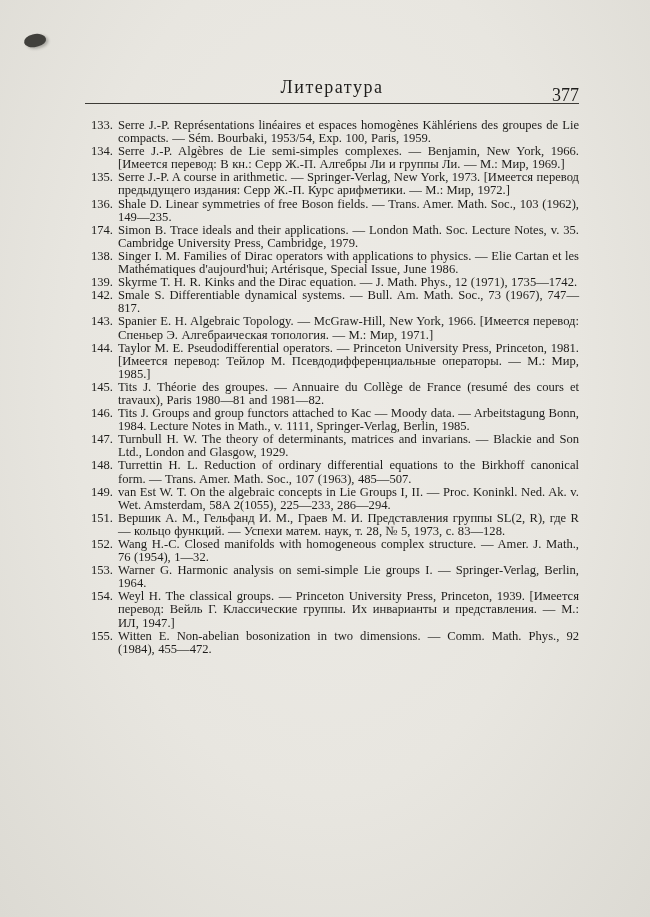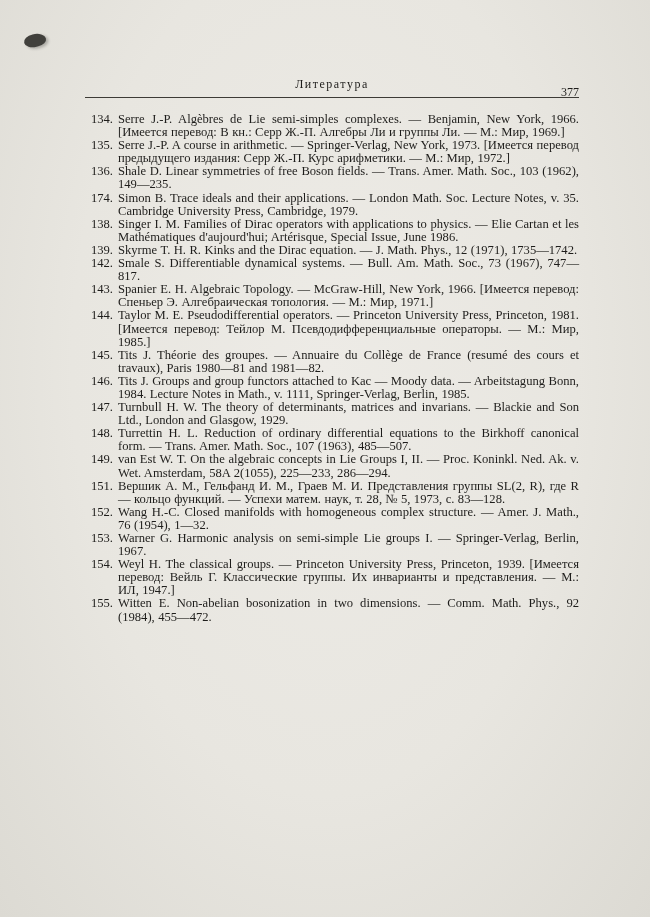--- a/index.html
+++ b/index.html
@@ -26,21 +26,21 @@
     box-shadow: 2px 2px 3px rgba(50,48,44,.35);
   }
   .page-inner {
     position: absolute;
     left: 85px;
     top: 77px;
     width: 494px;
   }
   .running-head {
     position: relative;
-    font-size: 12px;
+    font-size: 18px;
     padding-bottom: 5px;
     border-bottom: 1.2px solid #3d3b36;
     text-align: center;
   }
   .running-head .title { letter-spacing: 1.5px; }
   .running-head .pageno { position: absolute; right: 0; top: 8px; }
   .entries { margin-top: 15px; }
   .entry {
     margin: 0;
     font-size: 12.6px;
@@ -62,33 +62,34 @@
 <body>
 
 <div class="scan-smudge"></div>
 
 <div class="page-inner">
   <div class="running-head">
     <span class="title">Литература</span>
     <span class="pageno">377</span>
   </div>
   <div class="entries">
+      <p class="entry"><span class="num">133.</span><span class="text">Serre J.-P. Représentations linéaires et espaces homogènes Kählériens des groupes de Lie compacts. — Sém. Bourbaki, 1953/54, Exp. 100, Paris, 1959.</span></p>
       <p class="entry"><span class="num">134.</span><span class="text">Serre J.-P. Algèbres de Lie semi-simples complexes. — Benjamin, New York, 1966. [Имеется перевод: В кн.: Серр Ж.-П. Алгебры Ли и группы Ли. — М.: Мир, 1969.]</span></p>
       <p class="entry"><span class="num">135.</span><span class="text">Serre J.-P. A course in arithmetic. — Springer-Verlag, New York, 1973. [Имеется перевод предыдущего издания: Серр Ж.-П. Курс арифметики. — М.: Мир, 1972.]</span></p>
       <p class="entry"><span class="num">136.</span><span class="text">Shale D. Linear symmetries of free Boson fields. — Trans. Amer. Math. Soc., 103 (1962), 149—235.</span></p>
       <p class="entry"><span class="num">174.</span><span class="text">Simon B. Trace ideals and their applications. — London Math. Soc. Lecture Notes, v. 35. Cambridge University Press, Cambridge, 1979.</span></p>
       <p class="entry"><span class="num">138.</span><span class="text">Singer I. M. Families of Dirac operators with applications to physics. — Elie Cartan et les Mathématiques d'aujourd'hui; Artérisque, Special Issue, June 1986.</span></p>
       <p class="entry"><span class="num">139.</span><span class="text">Skyrme T. H. R. Kinks and the Dirac equation. — J. Math. Phys., 12 (1971), 1735—1742.</span></p>
       <p class="entry"><span class="num">142.</span><span class="text">Smale S. Differentiable dynamical systems. — Bull. Am. Math. Soc., 73 (1967), 747—817.</span></p>
       <p class="entry"><span class="num">143.</span><span class="text">Spanier E. H. Algebraic Topology. — McGraw-Hill, New York, 1966. [Имеется перевод: Спеньер Э. Алгебраическая топология. — М.: Мир, 1971.]</span></p>
       <p class="entry"><span class="num">144.</span><span class="text">Taylor M. E. Pseudodifferential operators. — Princeton University Press, Princeton, 1981. [Имеется перевод: Тейлор М. Псевдодифференциальные операторы. — М.: Мир, 1985.]</span></p>
       <p class="entry"><span class="num">145.</span><span class="text">Tits J. Théorie des groupes. — Annuaire du Collège de France (resumé des cours et travaux), Paris 1980—81 and 1981—82.</span></p>
       <p class="entry"><span class="num">146.</span><span class="text">Tits J. Groups and group functors attached to Kac — Moody data. — Arbeitstagung Bonn, 1984. Lecture Notes in Math., v. 1111, Springer-Verlag, Berlin, 1985.</span></p>
       <p class="entry"><span class="num">147.</span><span class="text">Turnbull H. W. The theory of determinants, matrices and invarians. — Blackie and Son Ltd., London and Glasgow, 1929.</span></p>
       <p class="entry"><span class="num">148.</span><span class="text">Turrettin H. L. Reduction of ordinary differential equations to the Birkhoff canonical form. — Trans. Amer. Math. Soc., 107 (1963), 485—507.</span></p>
       <p class="entry"><span class="num">149.</span><span class="text">van Est W. T. On the algebraic concepts in Lie Groups I, II. — Proc. Koninkl. Ned. Ak. v. Wet. Amsterdam, 58A 2(1055), 225—233, 286—294.</span></p>
       <p class="entry"><span class="num">151.</span><span class="text">Вершик А. М., Гельфанд И. М., Граев М. И. Представления группы SL(2, R), где R — кольцо функций. — Успехи матем. наук, т. 28, № 5, 1973, с. 83—128.</span></p>
       <p class="entry"><span class="num">152.</span><span class="text">Wang H.-C. Closed manifolds with homogeneous complex structure. — Amer. J. Math., 76 (1954), 1—32.</span></p>
-      <p class="entry"><span class="num">153.</span><span class="text">Warner G. Harmonic analysis on semi-simple Lie groups I. — Springer-Verlag, Berlin, 1967.</span></p>
+      <p class="entry"><span class="num">153.</span><span class="text">Warner G. Harmonic analysis on semi-simple Lie groups I. — Springer-Verlag, Berlin, 1964.</span></p>
       <p class="entry"><span class="num">154.</span><span class="text">Weyl H. The classical groups. — Princeton University Press, Princeton, 1939. [Имеется перевод: Вейль Г. Классические группы. Их инварианты и представления. — М.: ИЛ, 1947.]</span></p>
       <p class="entry"><span class="num">155.</span><span class="text">Witten E. Non-abelian bosonization in two dimensions. — Comm. Math. Phys., 92 (1984), 455—472.</span></p>
     </div>
 </div>
 
 </body></html>

